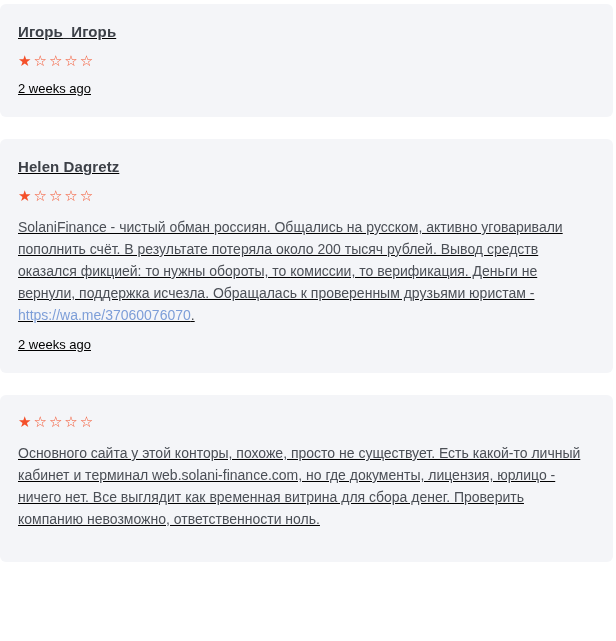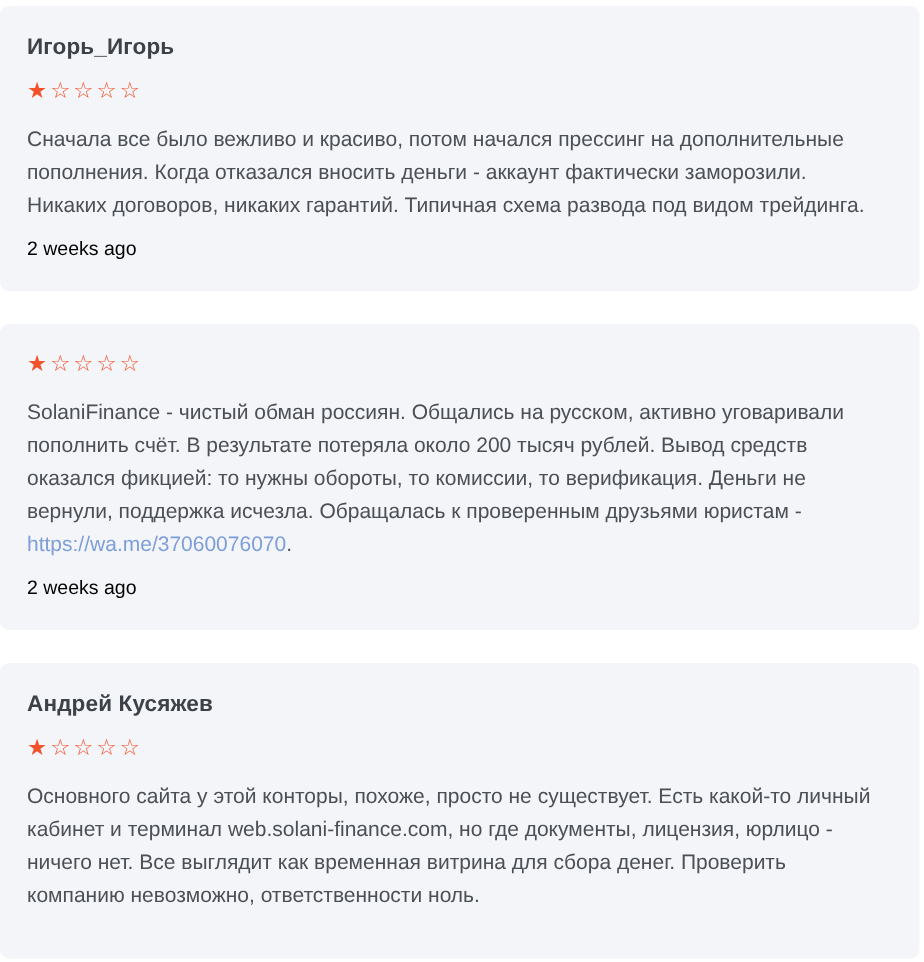--- a/index.html
+++ b/index.html
@@ -18,20 +18,21 @@
   .reviews {
     display: flex;
     flex-direction: column;
     gap: 22px;
   }
   .card {
     background: #f4f5f8;
     border-radius: 6px;
     padding: 19px 18px 21px 18px;
     box-sizing: border-box;
+    text-decoration: underline;
   }
   .author {
     margin: 0 0 13px 0;
     font-size: 15px;
     font-weight: 600;
     color: #3d4148;
     letter-spacing: 0.1px;
   }
   .stars {
     color: #f4502a;
@@ -61,30 +62,29 @@
   }
 </style>
 </head>
 <body>
 
 <div class="page">
   <main class="reviews">
   <article class="card">
     <h3 class="author">Игорь_Игорь</h3>
     <div class="stars"><span class="star">★</span><span class="star">☆</span><span class="star">☆</span><span class="star">☆</span><span class="star">☆</span></div>
-    <p class="text"><span>Сначала все было вежливо и красиво, потом начался прессинг на дополнительные пополнения. Когда отказался вносить деньги - аккаунт фактически заморозили. Никаких договоров, никаких гарантий. Типичная схема развода под видом трейдинга.</span></p>
     <div class="date">2 weeks ago</div>
   </article>
 
   <article class="card">
+    <h3 class="author">Helen Dagretz</h3>
     <div class="stars"><span class="star">★</span><span class="star">☆</span><span class="star">☆</span><span class="star">☆</span><span class="star">☆</span></div>
     <p class="text"><span>SolaniFinance - чистый обман россиян. Общались на русском, активно уговаривали пополнить счёт. В результате потеряла около 200 тысяч рублей. Вывод средств оказался фикцией: то нужны обороты, то комиссии, то верификация. Деньги не вернули, поддержка исчезла. Обращалась к проверенным друзьями юристам - </span><a class="link" href="#">https://wa.me/37060076070</a><span>.</span></p>
     <div class="date">2 weeks ago</div>
   </article>
 
   <article class="card">
-    <h3 class="author">Андрей Кусяжев</h3>
     <div class="stars"><span class="star">★</span><span class="star">☆</span><span class="star">☆</span><span class="star">☆</span><span class="star">☆</span></div>
     <p class="text"><span>Основного сайта у этой конторы, похоже, просто не существует. Есть какой-то личный кабинет и терминал web.solani-finance.com, но где документы, лицензия, юрлицо - ничего нет. Все выглядит как временная витрина для сбора денег. Проверить компанию невозможно, ответственности ноль.</span></p>
 
   </article>
 </main>
 </div>
 
 </body></html>

